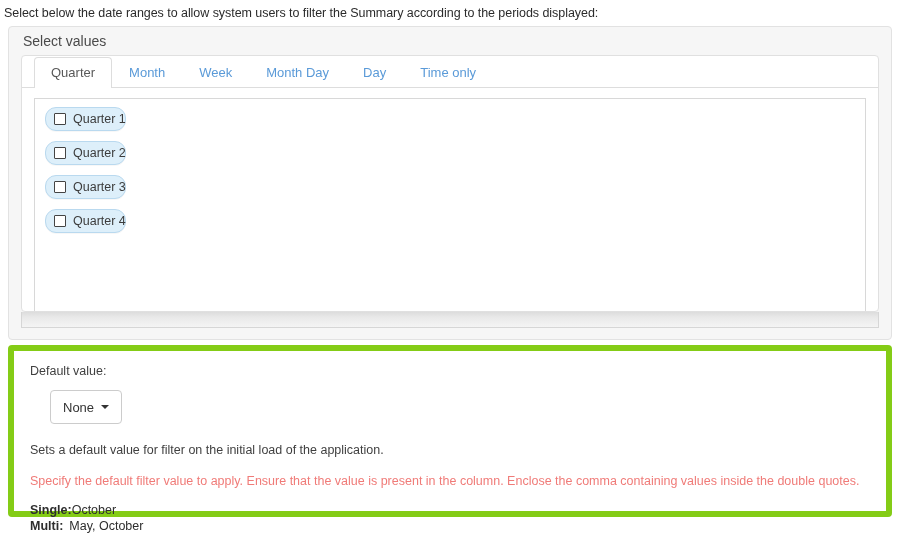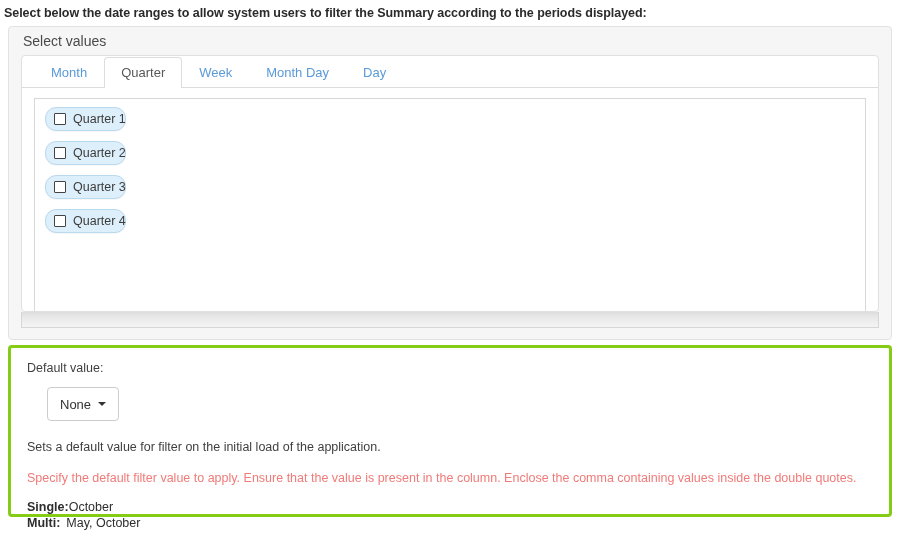--- a/index.html
+++ b/index.html
@@ -12,21 +12,21 @@
     height: 533px;
     font-family: "Liberation Sans", sans-serif;
     font-size: 13px;
     color: #333333;
     overflow: hidden;
   }
 
   
   .instruction {
     font-size: 12.5px;
-    font-weight: bold;
+    font-weight: normal;
     color: #2b2b2b;
     padding: 5px 0 0 4px;
     line-height: 16px;
     letter-spacing: -0.05px;
   }
 
   
   .outer-card {
     position: absolute;
     left: 8px;
@@ -154,21 +154,21 @@
   .card-foot-gap { height: 11px; }
 
   
   .default-card {
     position: absolute;
     left: 8px;
     top: 345px;
     width: 884px;
     height: 172px;
     background: #ffffff;
-    border: 3px solid #84cc16;
+    border: 6px solid #84cc16;
     border-radius: 4px;
     box-sizing: border-box;
     padding: 12px 16px 0 16px;
   }
   .dv-label {
     font-size: 12.5px;
     color: #3f3f3f;
     line-height: 16px;
   }
   .dv-btn-row {
@@ -227,34 +227,37 @@
 
 <div class="instruction">Select below the date ranges to allow system users to filter the Summary according to the periods displayed:</div>
 
 <div class="outer-card">
 
   <div class="panel-legend">Select values</div>
 
   <div class="tabs-card">
 
     <div class="nav-tabs">
-      <div class="nav-tab">
-        <span>Month</span>
-      </div>
       <div class="nav-tab active">
         <span>Quarter</span>
       </div>
       <div class="nav-tab">
+        <span>Month</span>
+      </div>
+      <div class="nav-tab">
         <span>Week</span>
       </div>
       <div class="nav-tab">
         <span>Month Day</span>
       </div>
       <div class="nav-tab">
         <span>Day</span>
+      </div>
+      <div class="nav-tab">
+        <span>Time only</span>
       </div>
     </div>
 
     <div class="tab-body-wrap">
       <div class="tab-body">
         <div class="value-list">
 
           <div class="value-item">
             <span class="box"></span>
             <span class="vlabel">Quarter 1</span>

